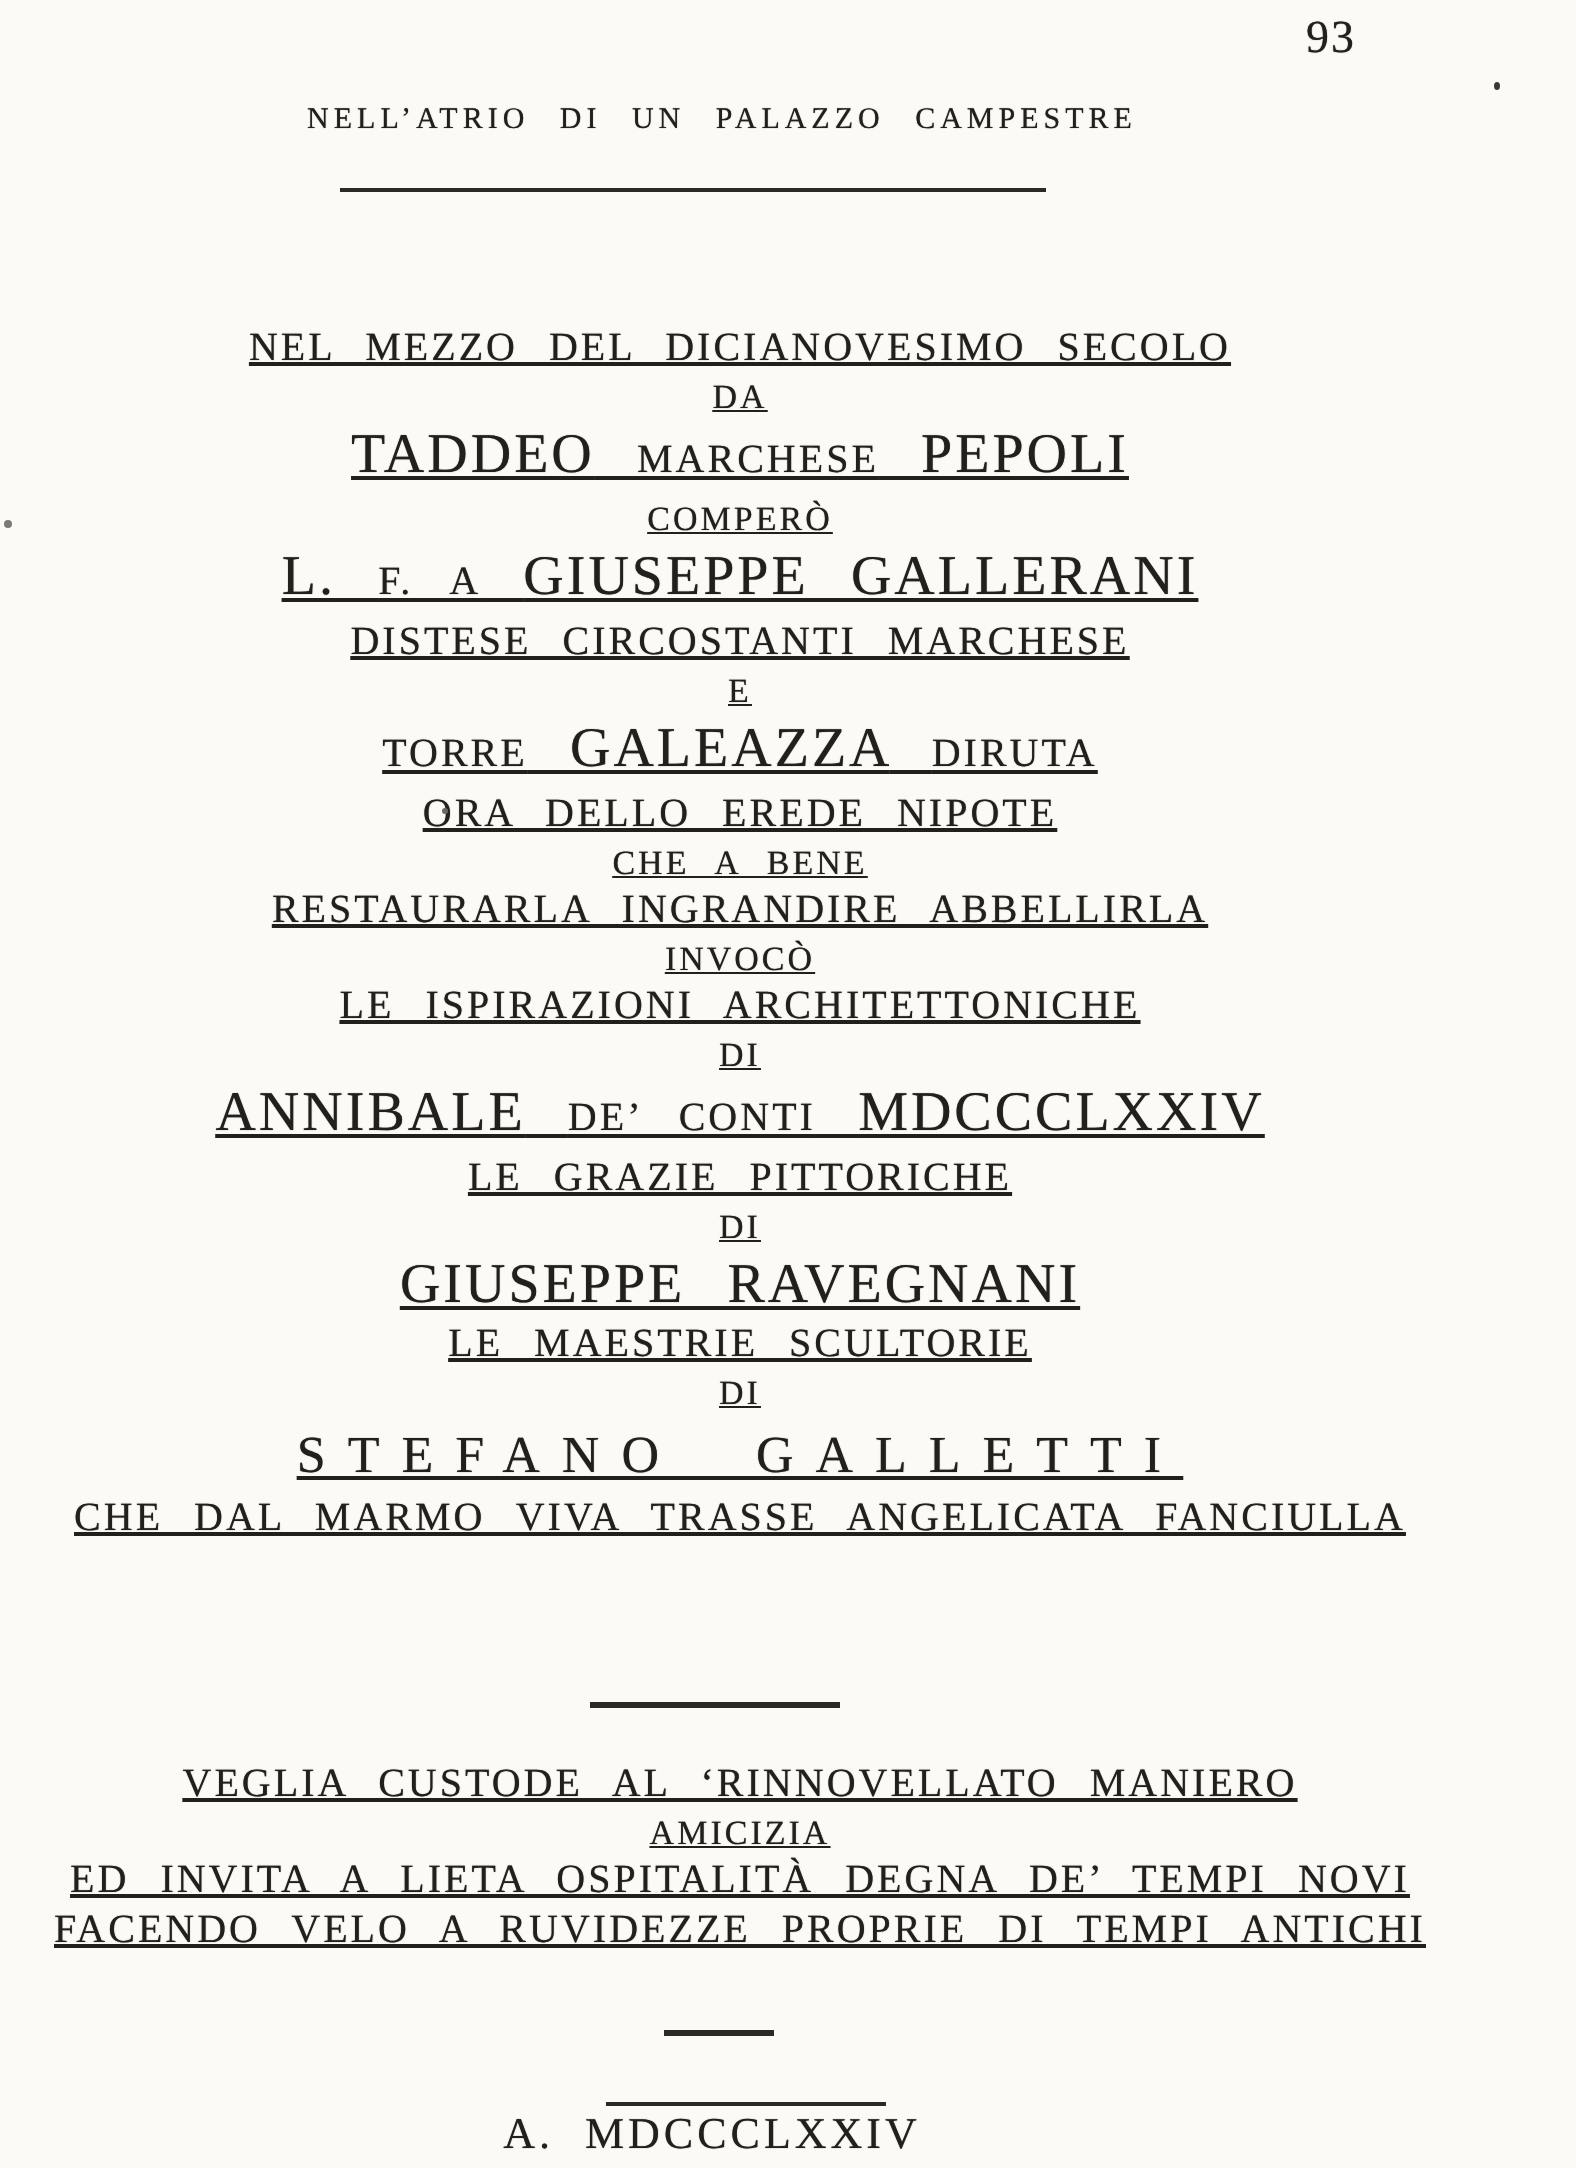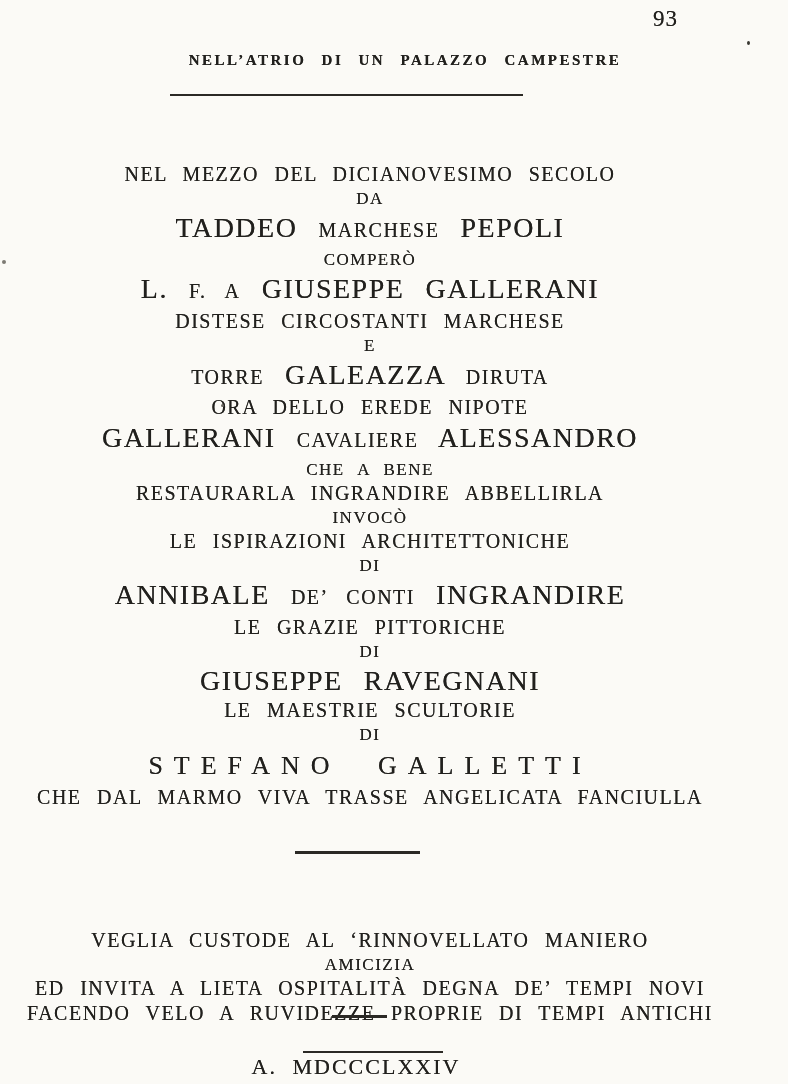--- a/index.html
+++ b/index.html
@@ -27,47 +27,46 @@
     text-align: right;
     font-size: 23px;
     letter-spacing: 1px;
   }
   .running-header {
     position: absolute;
     top: 52px; left: 0;
     width: 722px;
     text-align: center;
     font-size: 15px;
-    font-weight: bold;
+    font-weight: normal;
     letter-spacing: 2.5px;
     word-spacing: 9px;
-    margin-left: 44px;
   }
   .rule { position: absolute; background: var(--rule); }
   .rule-header { top: 94px;  left: 170px; width: 353px; height: 2px; }
   .rule-mid    { top: 851px; left: 295px; width: 125px; height: 3px; }
   .rule-small  { top: 1015px; left: 332px; width: 55px;  height: 3px; }
   .rule-date   { top: 1051px; left: 303px; width: 140px; height: 2px; }
   .inscription {
     position: absolute;
     top: 162px; left: 10px;
     width: 720px;
     text-align: center;
   }
   .closing {
     position: absolute;
     top: 880px; left: 10px;
     width: 720px;
     text-align: center;
-    margin-top: 48px;
   }
   .ins-line {
     letter-spacing: 1.5px;
     word-spacing: 0.45em;
     white-space: nowrap;
+    text-decoration: underline;
   }
   .size-sm  { font-size: 17px; line-height: 23px; }
   .size-md  { font-size: 20px; line-height: 25px; }
   .size-lg  { font-size: 28px; line-height: 35px; }
   .size-xsp {
     font-size: 26px; line-height: 39px;
     letter-spacing: 11px; word-spacing: 20px;
   }
   .seg-sm { font-size: 17px; }
   .seg-md { font-size: 20px; }
@@ -100,27 +99,26 @@
   <div class="inscription" id="inscription">
       <div class="ins-line size-md"><span class="seg-md">NEL MEZZO DEL DICIANOVESIMO SECOLO</span></div>
       <div class="ins-line size-sm"><span class="seg-sm">DA</span></div>
       <div class="ins-line size-lg"><span class="seg-lg">TADDEO</span> <span class="seg-md">MARCHESE</span> <span class="seg-lg">PEPOLI</span></div>
       <div class="ins-line size-sm"><span class="seg-sm">COMPERÒ</span></div>
       <div class="ins-line size-lg"><span class="seg-lg">L.</span> <span class="seg-md">F. A</span> <span class="seg-lg">GIUSEPPE GALLERANI</span></div>
       <div class="ins-line size-md"><span class="seg-md">DISTESE CIRCOSTANTI MARCHESE</span></div>
       <div class="ins-line size-sm"><span class="seg-sm">E</span></div>
       <div class="ins-line size-lg"><span class="seg-md">TORRE</span> <span class="seg-lg">GALEAZZA</span> <span class="seg-md">DIRUTA</span></div>
       <div class="ins-line size-md"><span class="seg-md">ORA DELLO EREDE NIPOTE</span></div>
-      <div class="ins-line size-lg"><span class="seg-lg">GALLERANI</span> <span class="seg-md">CAVALIERE</span> <span class="seg-lg">ALESSANDRO</span></div>
       <div class="ins-line size-sm"><span class="seg-sm">CHE A BENE</span></div>
       <div class="ins-line size-md"><span class="seg-md">RESTAURARLA INGRANDIRE ABBELLIRLA</span></div>
       <div class="ins-line size-sm"><span class="seg-sm">INVOCÒ</span></div>
       <div class="ins-line size-md"><span class="seg-md">LE ISPIRAZIONI ARCHITETTONICHE</span></div>
       <div class="ins-line size-sm"><span class="seg-sm">DI</span></div>
-      <div class="ins-line size-lg"><span class="seg-lg">ANNIBALE</span> <span class="seg-md">DE’ CONTI</span> <span class="seg-lg">INGRANDIRE</span></div>
+      <div class="ins-line size-lg"><span class="seg-lg">ANNIBALE</span> <span class="seg-md">DE’ CONTI</span> <span class="seg-lg">MDCCCLXXIV</span></div>
       <div class="ins-line size-md"><span class="seg-md">LE GRAZIE PITTORICHE</span></div>
       <div class="ins-line size-sm"><span class="seg-sm">DI</span></div>
       <div class="ins-line size-lg"><span class="seg-lg">GIUSEPPE RAVEGNANI</span></div>
       <div class="ins-line size-md"><span class="seg-md">LE MAESTRIE SCULTORIE</span></div>
       <div class="ins-line size-sm"><span class="seg-sm">DI</span></div>
       <div class="ins-line size-xsp"><span class="seg-xsp">STEFANO GALLETTI</span></div>
       <div class="ins-line size-md"><span class="seg-md">CHE DAL MARMO VIVA TRASSE ANGELICATA FANCIULLA</span></div>
     </div>
 
   <div class="rule rule-mid"></div>

